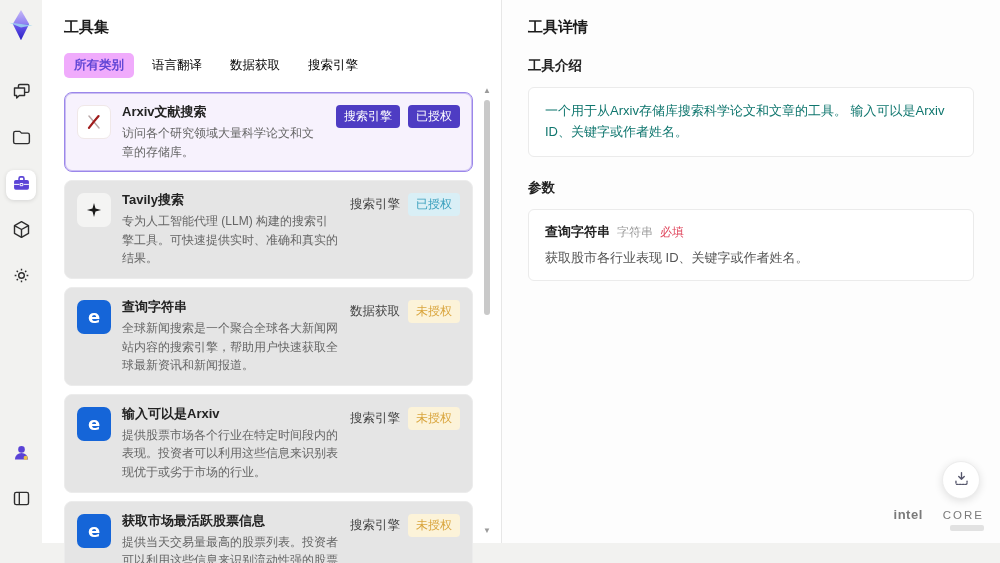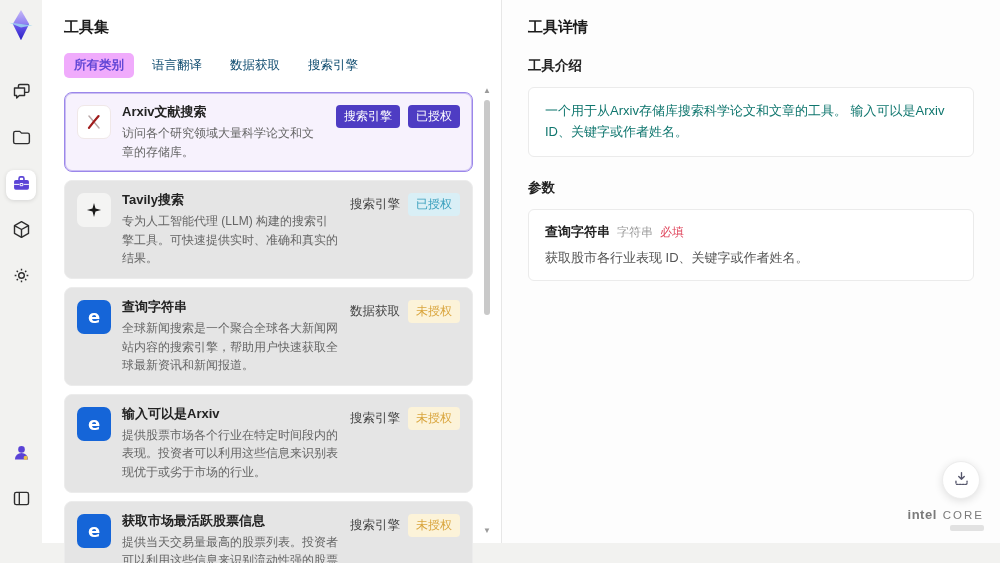--- a/index.html
+++ b/index.html
@@ -15,21 +15,21 @@
     margin-bottom:16px; border-radius:8px; cursor:pointer; }
   .rail-btn svg { width:21px; height:21px; }
   .rail-btn.active { background:#ffffff; box-shadow:0 1px 4px rgba(0,0,0,.12); }
   .rail-spacer { flex:1; }
 
   
   .main { width:460px; background:#ffffff; padding:18px 0 0 22px; position:relative;
     flex-shrink:0; border-right:1px solid #e7e7e7; }
   .main-title { font-size:15px; font-weight:bold; color:#1b1b1b; margin-bottom:16px; }
   .tabs { display:flex; gap:8px; margin-bottom:14px; }
-  .tab { font-size:12.5px; color:#0c4a6e; padding:4px 10px; border-radius:5px; cursor:pointer; }
+  .tab { font-size:12.5px; color:#000000; padding:4px 10px; border-radius:5px; cursor:pointer; }
   .tab.active { background:#f0abfc; color:#6247d6; font-weight:bold; }
 
   .tool-list { display:flex; flex-direction:column; gap:8px; padding-right:28px; }
   .tool-card { background:#e5e5e5; border:1px solid #ececec; border-radius:8px;
     padding:10px 12px; display:flex; gap:11px; cursor:pointer; }
   .tool-card.selected { border:1px solid #9b87ea; background:#f7f2fd;
     box-shadow:0 0 0 1px #cabdf3 inset; }
   .tool-icon { width:34px; height:34px; border-radius:7px; flex-shrink:0;
     display:flex; align-items:center; justify-content:center; margin-top:2px; }
   .tool-icon.white { background:#ffffff; border:1px solid #f0e8e8; }
@@ -67,21 +67,21 @@
   .param-desc { font-size:13px; color:#555; }
 
   
   .fab { position:absolute; right:20px; bottom:44px; width:38px; height:38px;
     border-radius:50%; background:#fff; border:1px solid #ededed;
     box-shadow:0 2px 8px rgba(0,0,0,.12); display:flex; align-items:center;
     justify-content:center; cursor:pointer; }
   .brand { position:absolute; right:16px; bottom:12px; text-align:right; }
   .brand-line { font-size:13px; color:#7a7a7a; }
   .brand-line .intel { font-weight:bold; letter-spacing:.5px; }
-  .brand-line .core { font-size:11.5px; letter-spacing:2px; margin-left:6px;text-align:center; }
+  .brand-line .core { font-size:11.5px; letter-spacing:2px; margin-left:20px;text-align:center; }
   .brand-sub { width:34px; height:6px; background:#e2e2e2; border-radius:2px;
     margin:3px 0 0 auto; }
 </style>
 </head>
 <body>
 
 <div class="app">
 
   <div class="rail">
     <div class="logo">

